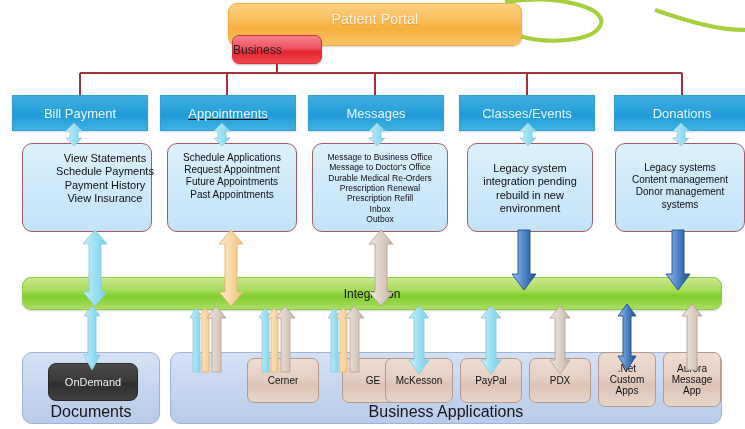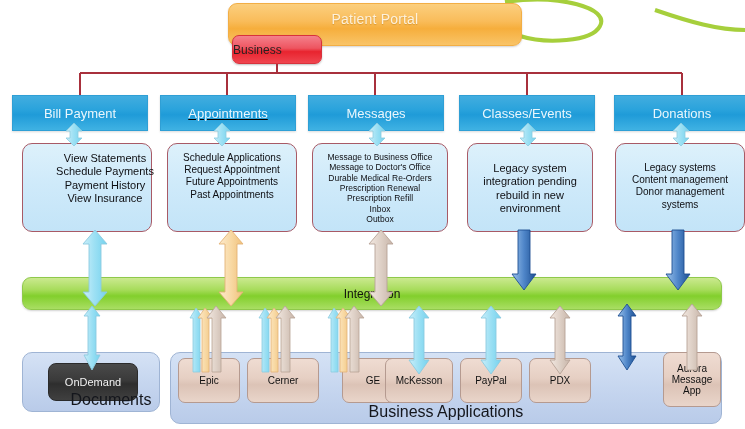--- a/index.html
+++ b/index.html
@@ -69,25 +69,24 @@
     border-radius:9px;
     background:linear-gradient(180deg,#cbe98f 0%,#a7dc5b 38%,#82cf2c 58%,#a9de63 100%);
     border:1px solid #8fc94b;
     box-shadow:0 1px 2px rgba(0,0,0,.18);
     display:flex; align-items:center; justify-content:center;
   }
   .integration span { color:#14160e; font-size:12px; }
 
   
   .docs-panel {
-    position:absolute; left:22px; top:352px; width:138px; height:60px;
+    position:absolute; left:22px; top:352px; width:138px; height:72px;
     border-radius:10px;
     background:linear-gradient(180deg,#d5e2f5 0%,#c6d6ef 50%,#b9cbe9 100%);
     border:1px solid #9fb4d4;
-    padding-left:20px;
   }
   .apps-panel {
     position:absolute; left:170px; top:352px; width:552px; height:72px;
     border-radius:10px;
     background:linear-gradient(180deg,#d5e2f5 0%,#c6d6ef 50%,#b9cbe9 100%);
     border:1px solid #9fb4d4;
   }
   .panel-label {
     position:absolute; bottom:2px; width:100%; text-align:center;
     font-size:16px; color:#14161c;
@@ -211,37 +210,37 @@
     <div class="ondemand">
       <span>OnDemand</span>
     </div>
     <div class="panel-label">Documents</div>
   </div>
 
   <div class="apps-panel">
     <div class="panel-label">Business Applications</div>
   </div>
 
-  <div class="app-box" style="left:178px;width:62px;">
-      <span>Epic</span>
-    </div>
   <div class="app-box" style="left:247px;width:72px;">
       <span>Cerner</span>
     </div>
   <div class="app-box" style="left:316px;width:62px;margin-left:26px;">
       <span>GE</span>
     </div>
   <div class="app-box" style="left:385px;width:68px;">
       <span>McKesson</span>
     </div>
   <div class="app-box" style="left:460px;width:62px;">
       <span>PayPal</span>
     </div>
   <div class="app-box" style="left:529px;width:62px;">
       <span>PDX</span>
+    </div>
+  <div class="app-box" style="left:598px;width:58px;top:352px;height:55px;">
+      <span>.Net<br>Custom<br>Apps</span>
     </div>
   <div class="app-box" style="left:663px;width:58px;top:352px;height:55px;">
       <span>Aurora<br>Message<br>App</span>
     </div>
 
   <svg class="arrows" viewBox="0 0 745 429">
     <defs>
       <linearGradient id="gCy" x1="0" y1="0" x2="1" y2="0">
         <stop offset="0%" stop-color="#cbeefa"></stop>
           <stop offset="45%" stop-color="#9fe1f4"></stop>

